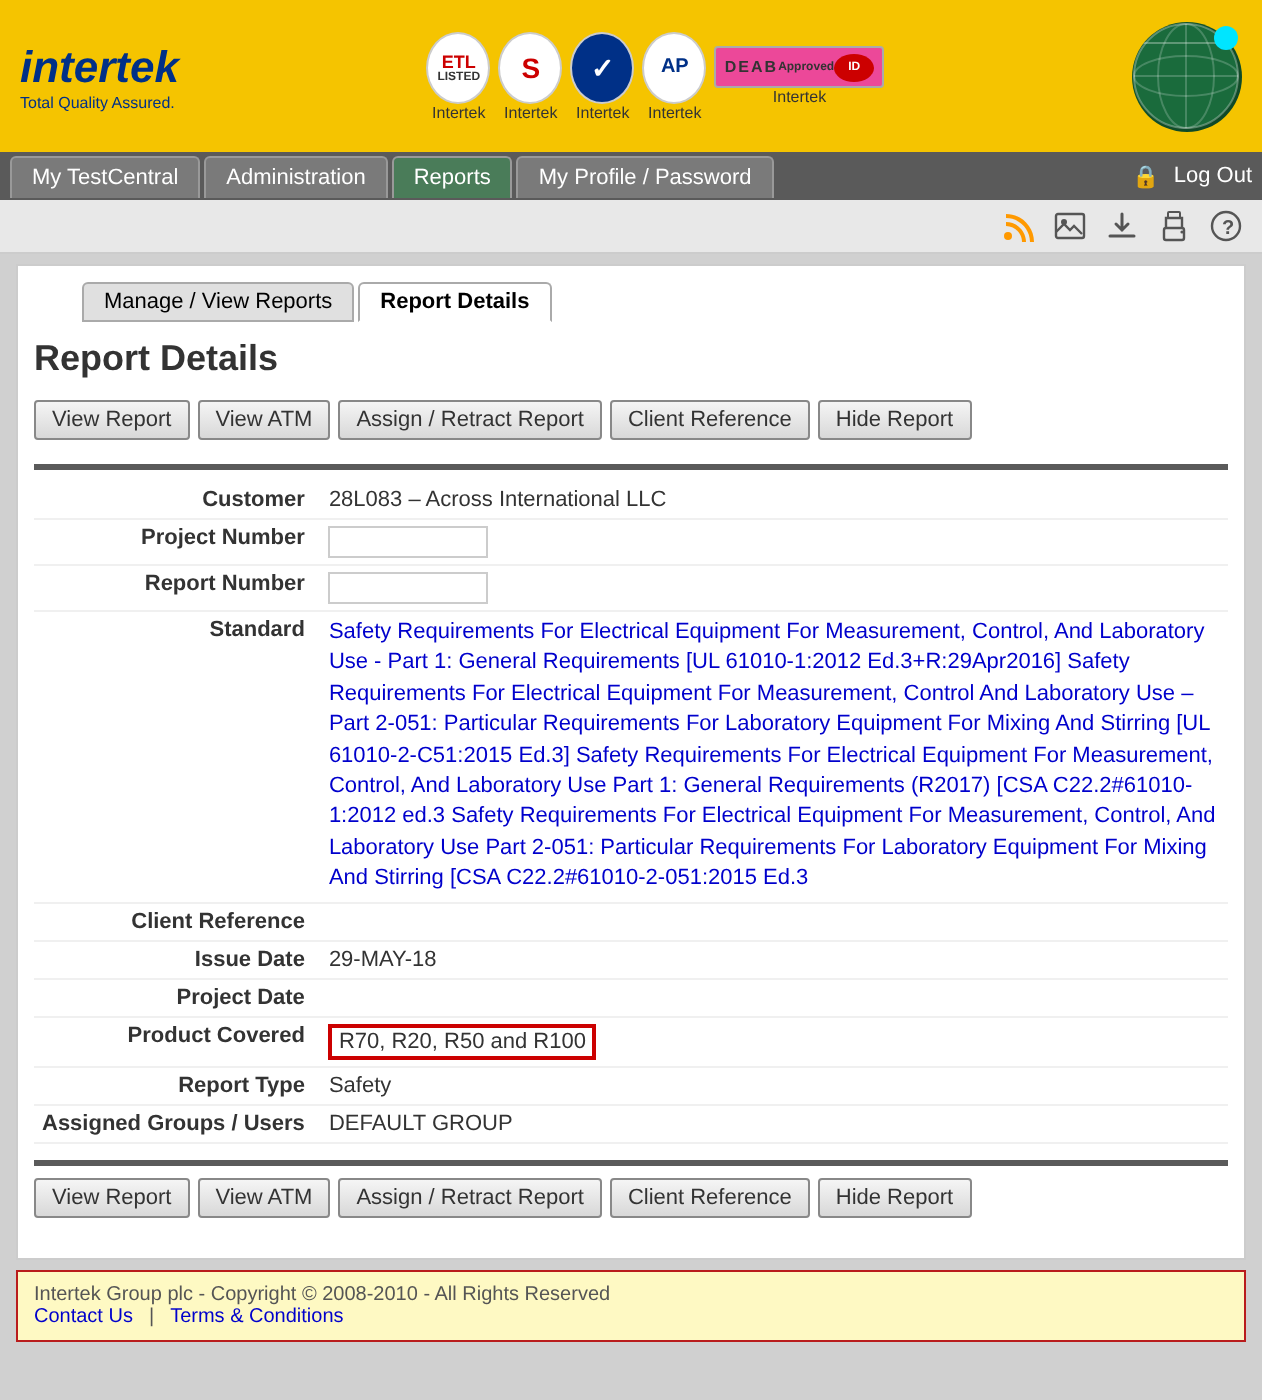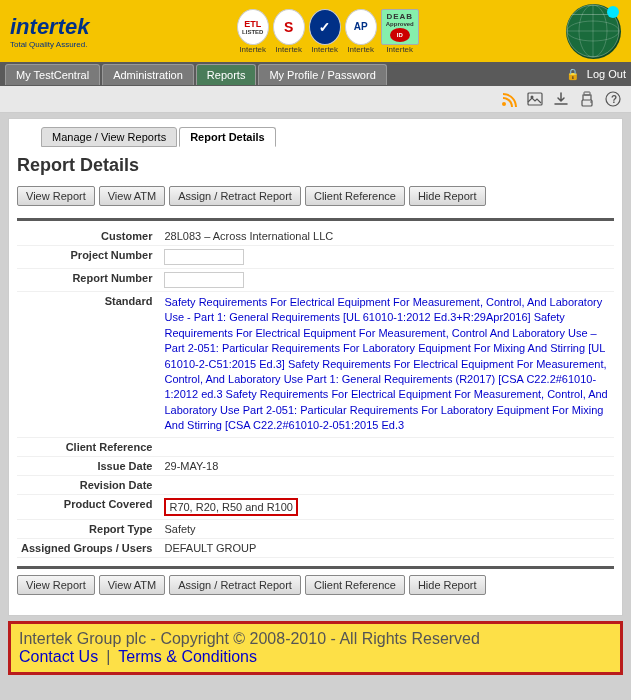--- a/index.html
+++ b/index.html
@@ -1,19 +1,19 @@
 <!DOCTYPE html>
 <html><head>
   <meta charset="utf-8">
   <style>
     * { box-sizing: border-box; margin: 0; padding: 0; }
     body { font-family: Arial, sans-serif; font-size: 12px; background: #d0d0d0; width: 631px; min-height: 700px; }
 
     
-    .header { background: #f5c400; width: 100%; height: 62px; display: flex; align-items: center; padding: 0 10px; justify-content: space-between; }
+    .header { background: #f5c400; width: 100%; height: 76px; display: flex; align-items: center; padding: 0 10px; justify-content: space-between; }
     .header-logo { display: flex; flex-direction: column; }
     .header-logo .logo-text { font-size: 22px; font-weight: bold; color: #003087; font-style: italic; }
     .header-logo .tagline { font-size: 8px; color: #003087; }
     .cert-icon { width: 32px; height: 36px; border-radius: 50%; background: #fff; display: flex; flex-direction: column; align-items: center; justify-content: center; font-size: 7px; color: #333; border: 1px solid #ccc; }
     .cert-icon span { font-size: 10px; font-weight: bold; }
     .globe { width: 55px; height: 55px; border-radius: 50%; background: radial-gradient(circle at 40% 40%, #1a6b3c, #0a3d1f); position: relative; overflow: hidden; display: flex; align-items: center; justify-content: center; }
     .globe::after { content: ''; position: absolute; top: 10px; left: 5px; right: 5px; border-top: 1px solid rgba(255,255,255,0.3); }
     .cyan-dot { width: 12px; height: 12px; border-radius: 50%; background: #00e5ff; position: absolute; top: 2px; right: 2px; }
 
     
@@ -52,25 +52,25 @@
     
     .standard-text { font-size: 11px; color: #0000cc; line-height: 1.4; }
 
     
     .product-covered { border: 2px solid #cc0000; padding: 1px 3px; display: inline-block; font-size: 11px; }
 
     
     .section-sep { background: #5a5a5a; height: 3px; margin: 6px 0; }
 
     
-    .footer { background: #fde047; margin: 0 8px 5px 8px; padding: 6px 8px; border: 3px solid #b91c1c; font-size: 16px; color: #555; }
+    .footer { background: #fef9c3; margin: 0 8px 5px 8px; padding: 6px 8px; border: 1px solid #b91c1c; font-size: 10px; color: #555; }
     .footer a { color: #0000cc; text-decoration: none; }
     .footer-links { display: flex; gap: 8px; }
 
-    .deab-badge { display: flex; flex-direction: column; align-items: center; font-size: 6px; font-weight: bold; color: #333; background: #86efac; border: 1px solid #aaa; padding: 2px 4px; border-radius: 2px; }
+    .deab-badge { display: flex; flex-direction: row; align-items: center; font-size: 6px; font-weight: bold; color: #333; background: #ec4899; border: 1px solid #aaa; padding: 2px 4px; border-radius: 2px; }
     .deab-badge .deab-text { font-size: 8px; letter-spacing: 1px; }
 
     .cert-group { display: flex; align-items: center; gap: 4px; }
     .cert-label { font-size: 8px; color: #333; text-align: center; }
 
     .lock-icon { font-size: 11px; margin-right: 3px; }
   </style>
 </head>
 <body>
 
@@ -241,21 +241,21 @@
     </tr>
     <tr>
       <td>Client Reference</td>
       <td></td>
     </tr>
     <tr>
       <td>Issue Date</td>
       <td>29-MAY-18</td>
     </tr>
     <tr>
-      <td>Revision Date</td>
+      <td>Project Date</td>
       <td></td>
     </tr>
     <tr>
       <td>Product Covered</td>
       <td>
         <span class="product-covered">R70, R20, R50 and R100</span>
       </td>
     </tr>
     <tr>
       <td>Report Type</td>

